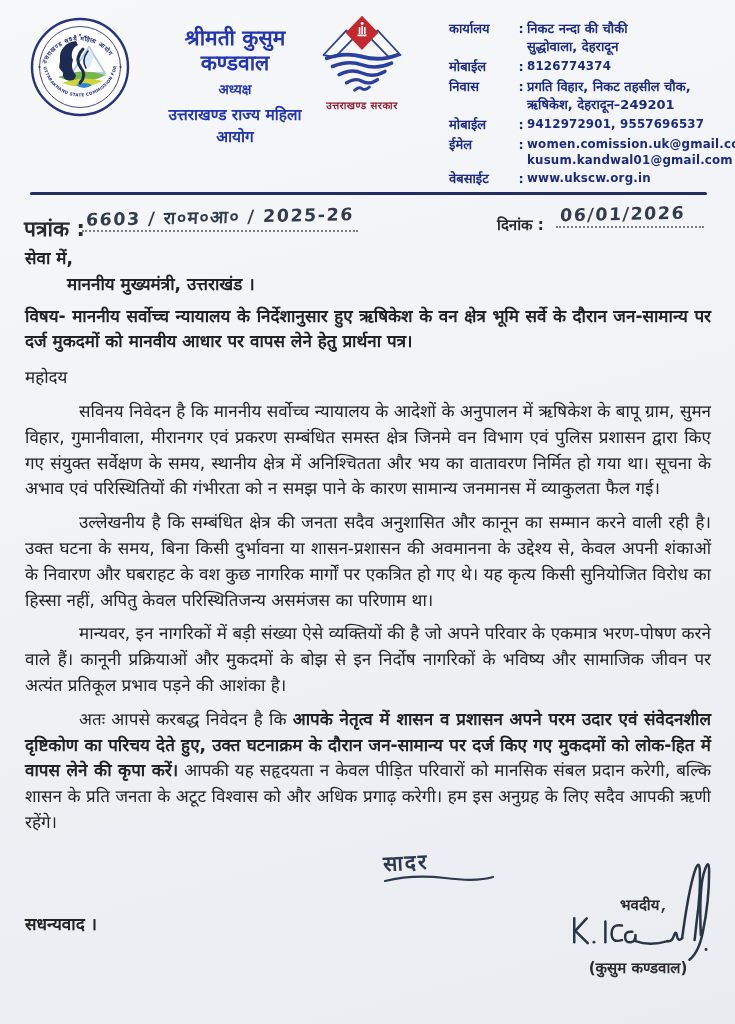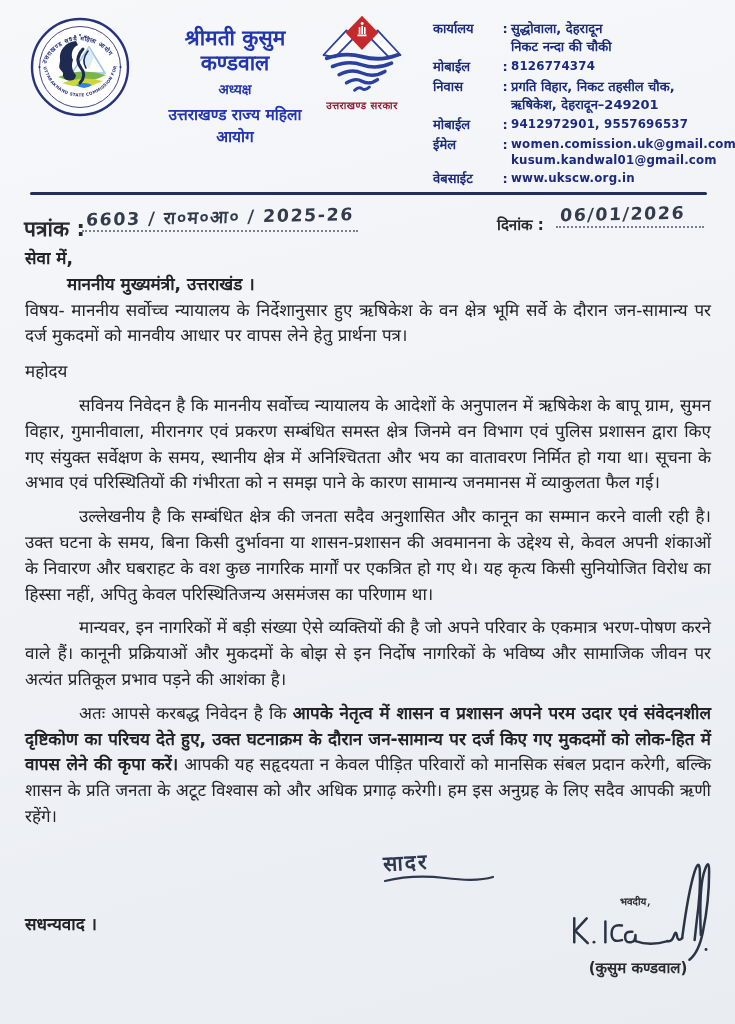--- a/index.html
+++ b/index.html
@@ -14,45 +14,45 @@
   .logo-left{ position:absolute; left:30px; top:17px; width:100px; height:100px; }
   .title-block{ position:absolute; left:126px; top:26px; width:194px; text-align:center; color:#2336ad;padding-left:24px; }
   .title-block .t1{ font-size:21px; font-weight:700; line-height:1.2; }
   .title-block .t2{ font-size:13.5px; font-weight:700; margin-top:4px; }
   .title-block .t3{ font-size:15.5px; font-weight:700; margin-top:5px; }
   .gov-block{ position:absolute; left:302px; top:14px; width:120px; text-align:center; }
   .gov-block svg{ display:block; margin:0 auto; }
   .gov-caption{ font-size:10px; font-weight:700; color:#8d2136; margin-top:2px; letter-spacing:.5px; }
   .contact{ position:absolute; left:433px; top:20px; width:296px; color:#1c2b7d; font-size:13px; font-weight:700; line-height:1.38; }
   .c-row{ display:flex; margin-bottom:2px; }
-  .c-label{ width:66px; flex:0 0 66px; }
+  .c-label{ width:66px; flex:0 0 66px;margin-left:16px; }
   .c-colon{ width:12px; flex:0 0 12px; text-align:center; }
   .c-val{ flex:1; }
   .c-val .latin{ font-size:11.8px; letter-spacing:.2px; }
   .divider{ position:absolute; left:30px; right:28px; top:192px; height:3px; background:#232e5e; border-radius:2px; }
   
   .ref-label{ position:absolute; left:24px; top:214px; font-size:21px; font-weight:700; color:#2a2a2e; }
   .ref-value{ position:absolute; left:82px; top:204px; min-width:235px; border-bottom:2px dotted #7a7f8a; padding:0 4px 2px; }
   .date-label{ position:absolute; left:497px; top:214px; font-size:15px; font-weight:600; color:#2a2a2e; }
   .date-value{ position:absolute; left:556px; top:204px; min-width:148px; border-bottom:2px dotted #7a7f8a; padding:0 4px 2px; }
   .ink{ display:inline-block; font-size:17.5px; font-weight:600; color:#333b4d; letter-spacing:1.5px; transform:rotate(-1.2deg) skewX(-4deg); white-space:nowrap; }
   
   .body-flow{ position:absolute; left:25px; right:24px; top:246px; font-size:17px; line-height:25.8px; }
   .recipient{ font-weight:700; }
   .recipient .indent{ margin-left:42px; }
-  .subject{ margin-top:0; text-align:justify; font-weight:400; }
+  .subject{ margin-top:6px; text-align:justify; font-weight:700; }
   .greeting{ margin-top:10px; }
   .para{ margin-top:8px; text-align:justify; text-indent:54px; }
   .para .emph{ font-weight:700; }
   
   .sadar{ position:absolute; left:383px; top:848px; width:130px; color:#2e3850; }
   .sadar .word{ display:inline-block; font-size:21px; font-weight:600; transform:rotate(-3deg); letter-spacing:2px; }
   .sadar svg{ display:block; margin-top:-4px; }
   .thanks{ position:absolute; left:25px; top:890px; font-size:17px; font-weight:600;margin-top:22px; }
-  .regards{ position:absolute; left:620px; top:894px; font-size:10px; font-weight:600; color:#2a2a2e;font-family:Liberation Mono, monospace; }
+  .regards{ position:absolute; left:620px; top:894px; font-size:15px; font-weight:600; color:#2a2a2e;font-family:Liberation Mono, monospace; }
   .sign-svg{ position:absolute; left:567px; top:858px; width:166px; height:104px; }
   .signatory{ position:absolute; left:556px; top:957px; width:164px; text-align:center; font-size:15px; font-weight:600; color:#2a2a2e; }
 </style>
 </head>
 <body>
 
 <div class="sheet">
 
   <div class="logo-left">
     <svg viewBox="0 0 100 100" width="100" height="100">
@@ -118,22 +118,22 @@
       <path d="M46,93 Q51,88 55,91 Q59,94 64,89" stroke="#2b3f9e" stroke-width="3.6" fill="none" stroke-linecap="round"></path>
     </svg>
     <div class="gov-caption">उत्तराखण्ड सरकार</div>
   </div>
 
   <div class="contact">
     <div class="c-row">
       <div class="c-label">कार्यालय</div>
       <div class="c-colon">:</div>
       <div class="c-val">
+        <div>निकट नन्दा की चौकी</div>
         <div>सुद्धोवाला, देहरादून</div>
-        <div>निकट नन्दा की चौकी</div>
       </div>
     </div>
     <div class="c-row">
       <div class="c-label">मोबाईल</div>
       <div class="c-colon">:</div>
       <div class="c-val">
           <div class="latin">8126774374</div>
         </div>
     </div>
     <div class="c-row">

